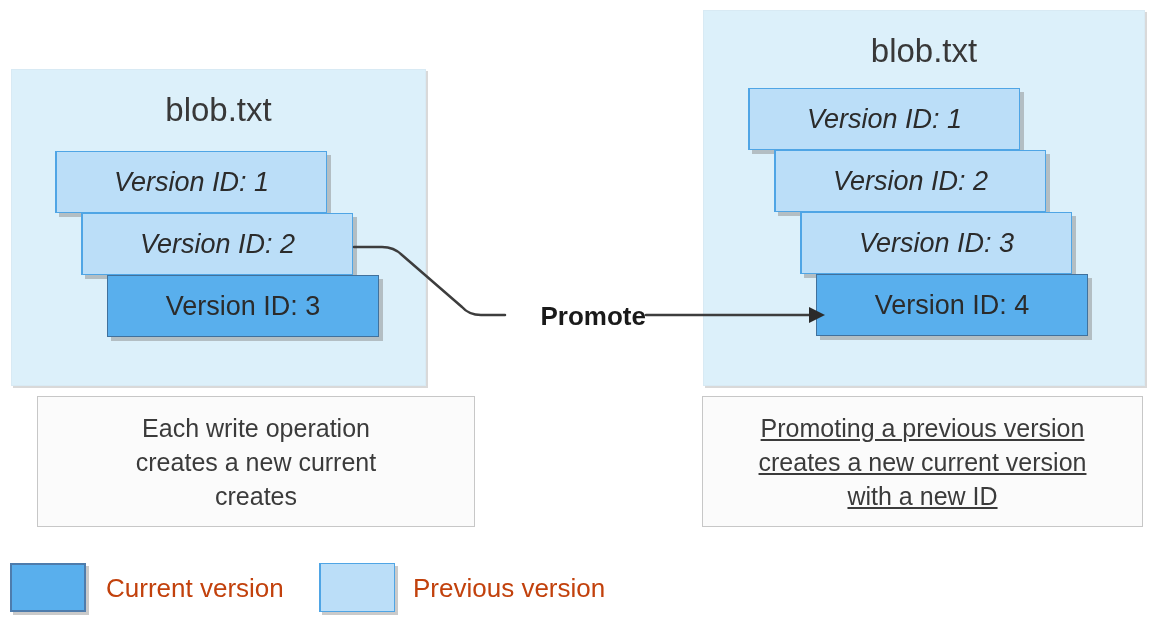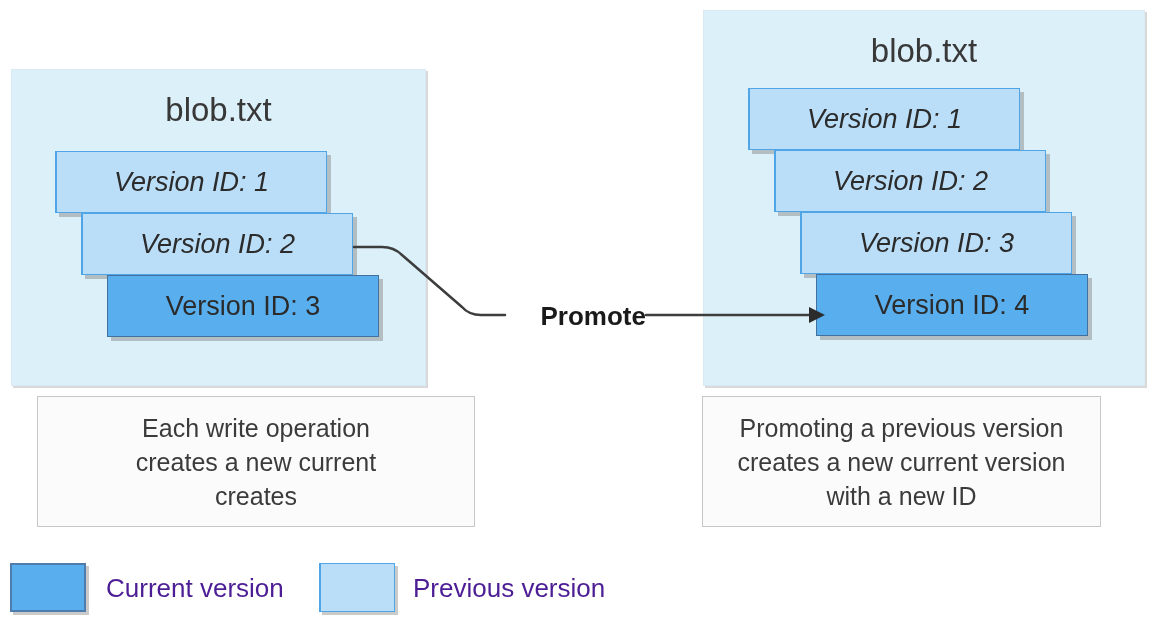--- a/index.html
+++ b/index.html
@@ -62,21 +62,21 @@
     display: flex;
     flex-direction: column;
     align-items: center;
     justify-content: center;
     text-align: center;
     font-size: 25px;
     line-height: 34px;
     color: #3b3b3b;
   }
   .caption-box.left  { left: 10px;  width: 438px; margin-left: 27px; }
-  .caption-box.right { left: 702px; width: 399px; }
+  .caption-box.right { left: 702px; width: 441px; text-decoration: underline; }
   .connectors {
     position: absolute;
     left: 0; top: 0;
     pointer-events: none;
   }
   .promote-label {
     position: absolute;
     left: 500px;
     top: 301px;
     width: 146px;
@@ -101,21 +101,21 @@
     left: 319px;
     background: var(--previous_version_fill, #bbdef8);
     border: 1px solid var(--previous_version_border, #4fa5e5);
     border-left-width: 2px;
   }
   .legend-label {
     position: absolute;
     top: 574px;
     font-size: 26px;
     line-height: 28px;
-    color: #4c1d95;
+    color: #c2410c;
     white-space: nowrap;
   }
   .legend-label.cur  { left: 106px; }
   .legend-label.prev { left: 413px; }
 </style>
 </head>
 <body>
 
 <div class="stage">
 

